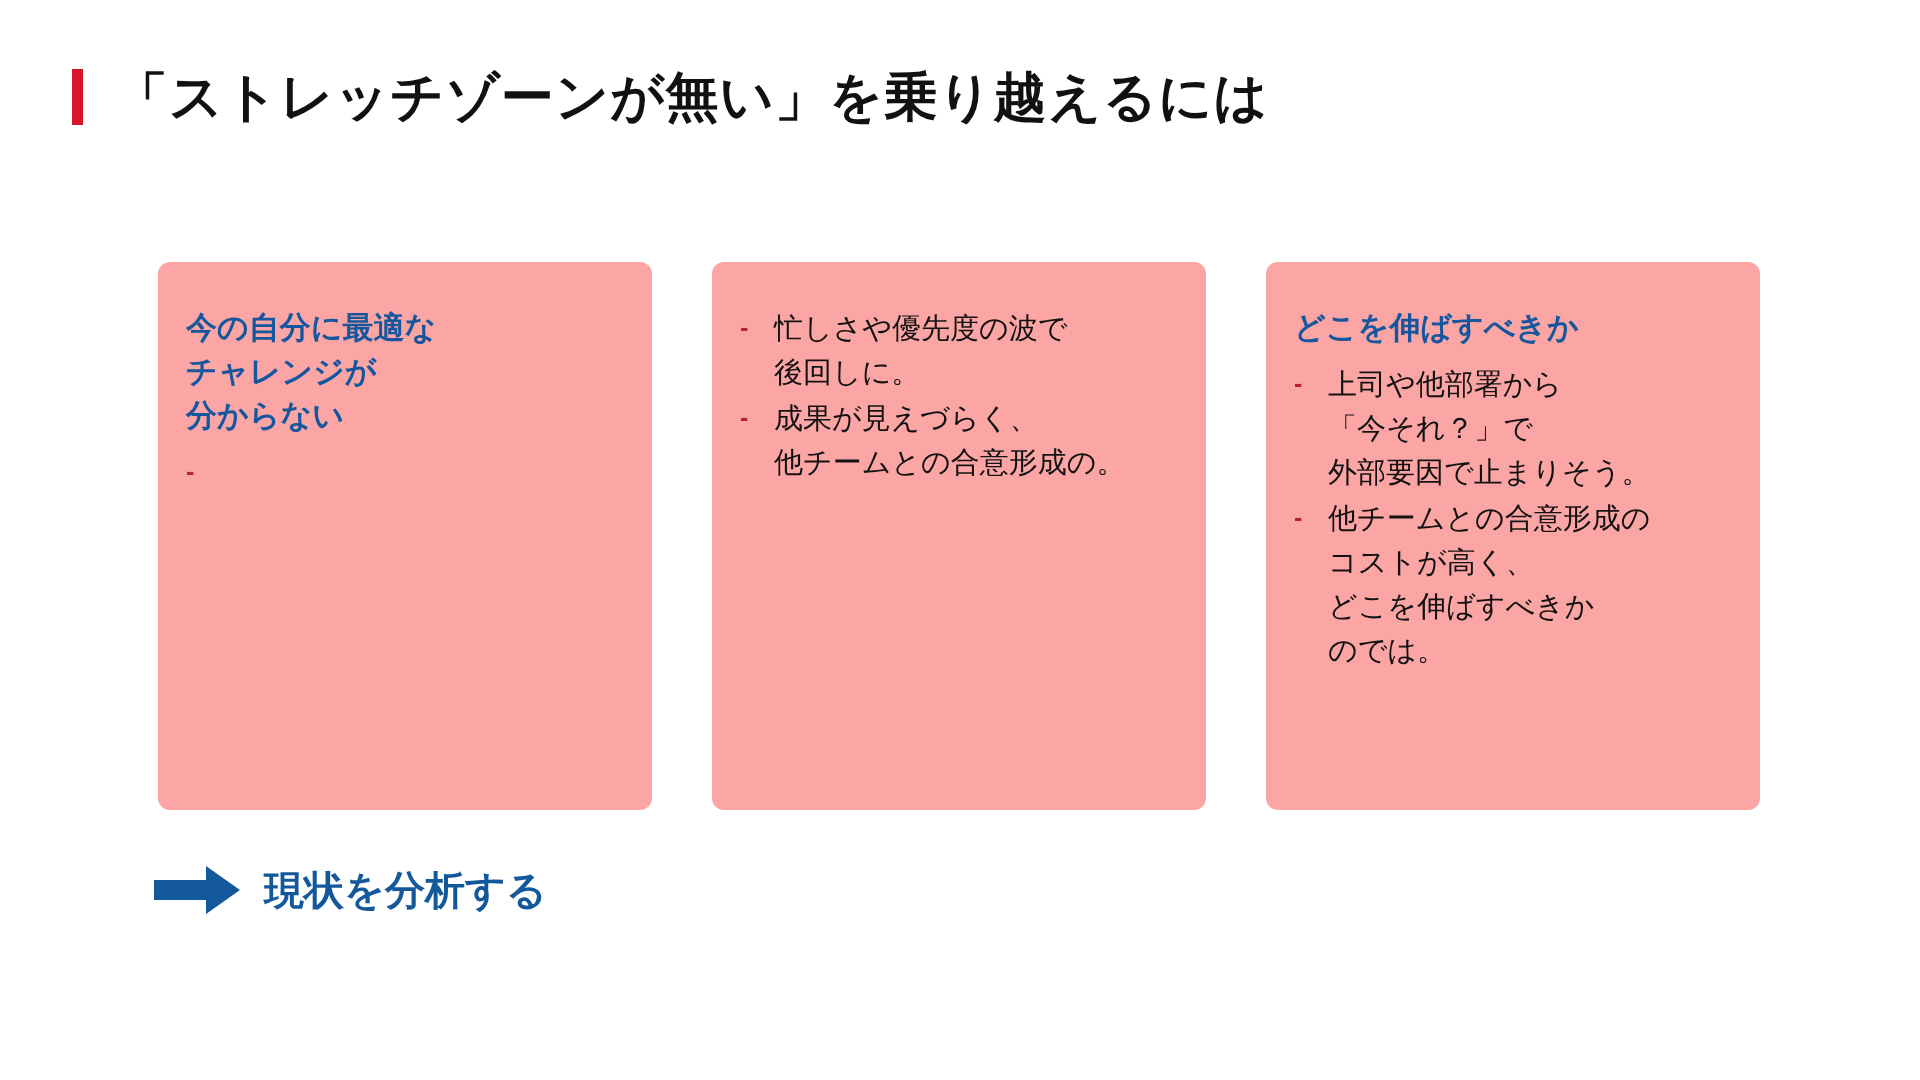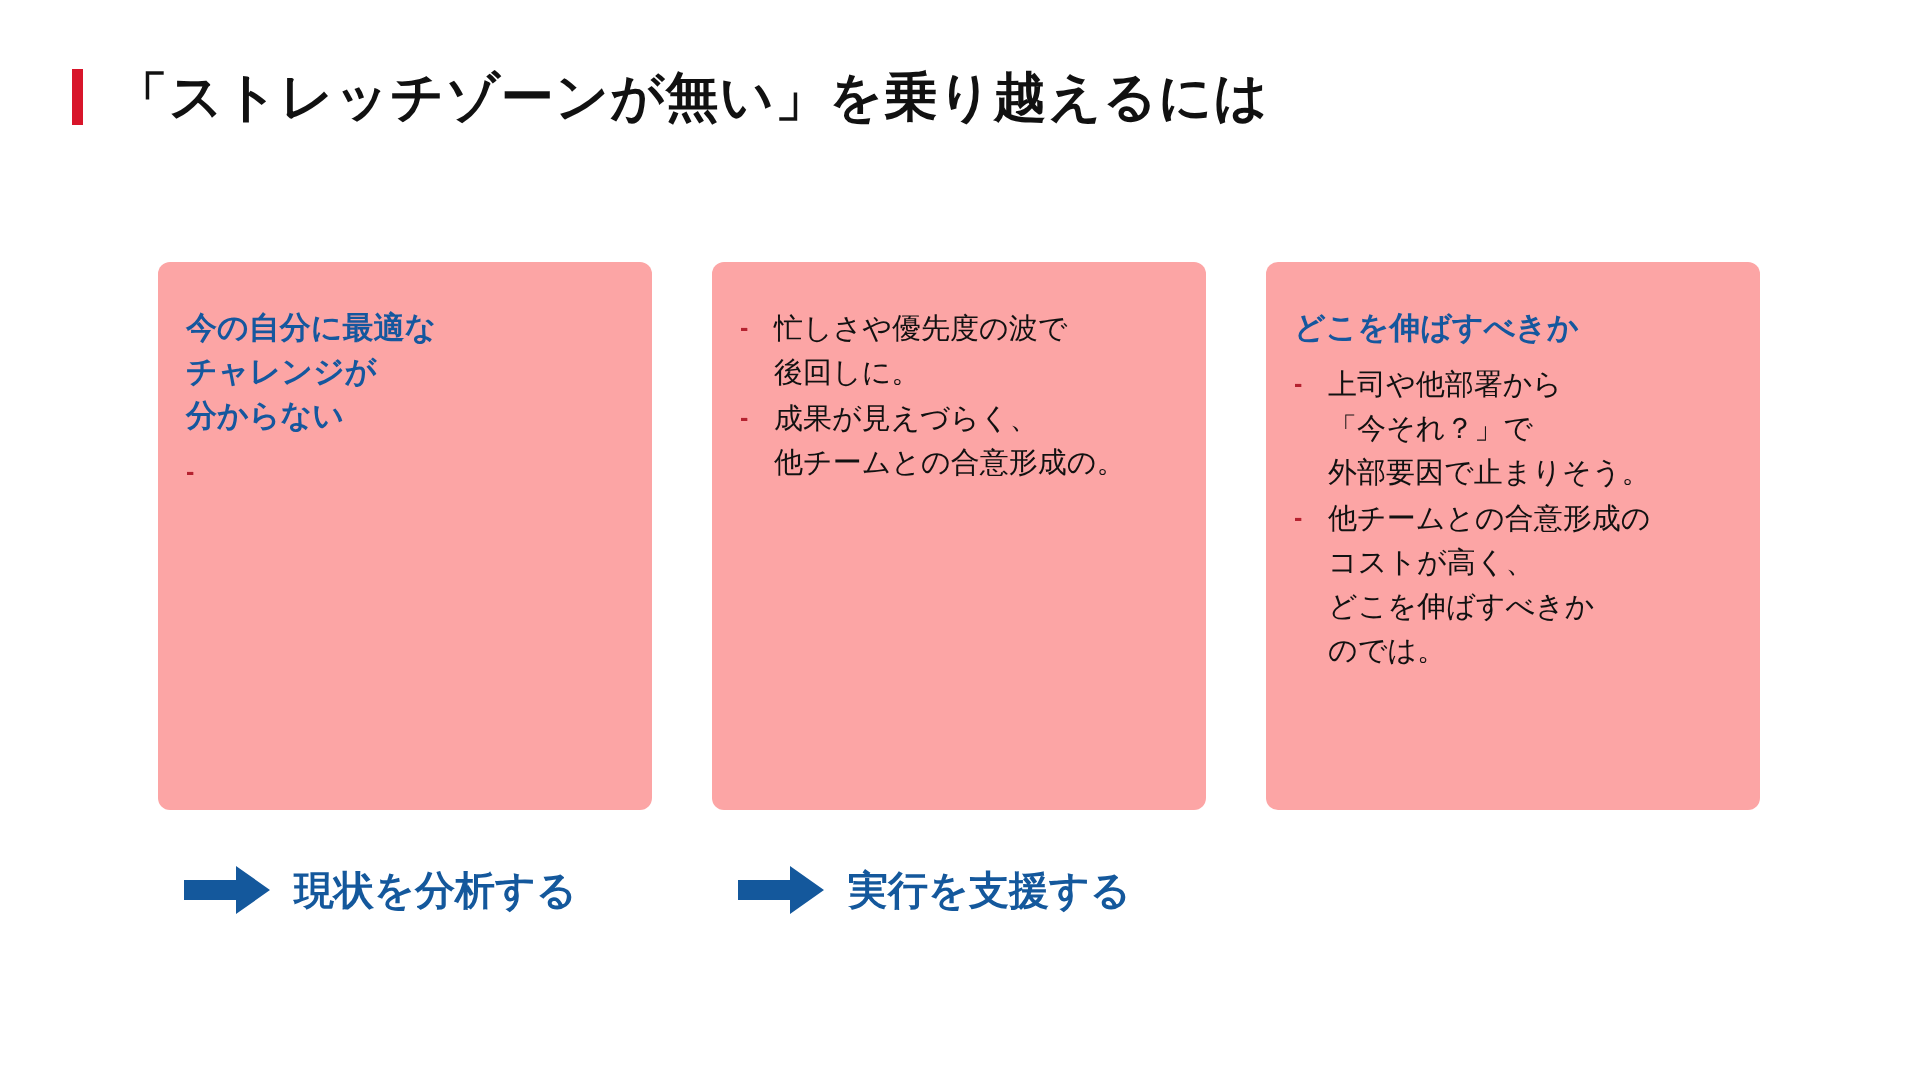--- a/index.html
+++ b/index.html
@@ -94,21 +94,21 @@
     line-height: 1.52;
     color: #111111;
     white-space: pre-line;
   }
   
   .card-1 .bullet-marker { width: 44px; }
 
   
   .arrow-row {
     position: absolute;
-    left: 174px;
+    left: 144px;
     top: 845px;
     width: 1604px;
     height: 90px;
     display: flex;
     gap: 60px;
   }
   .arrow-cell {
     width: 494px;
     display: flex;
     align-items: center;
@@ -189,20 +189,14 @@
 <div class="arrow-row">
 
   <div class="arrow-cell">
     <svg class="arrow-icon" viewBox="0 0 86 52">
       <path d="M0 16 L52 16 L52 2 L86 26 L52 50 L52 36 L0 36 Z" fill="#14589c"></path>
     </svg>
     <span class="arrow-label">現状を分析する</span>
   </div>
 
 
-  <div class="arrow-cell">
-    <svg class="arrow-icon" viewBox="0 0 86 52">
-      <path d="M0 16 L52 16 L52 2 L86 26 L52 50 L52 36 L0 36 Z" fill="#14589c"></path>
-    </svg>
-    <span class="arrow-label">実行を支援する</span>
-  </div>
 
 </div>
 
 </body></html>

